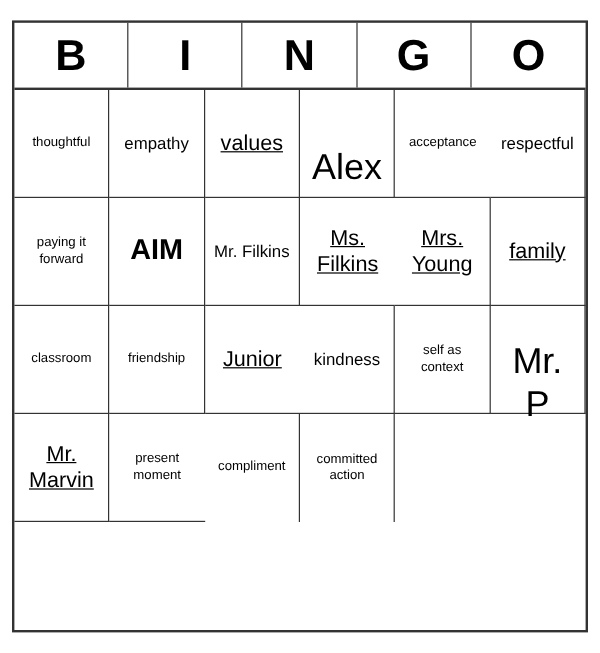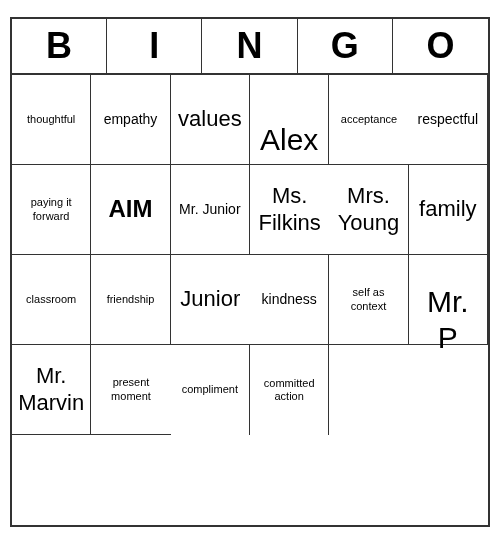--- a/index.html
+++ b/index.html
@@ -75,21 +75,22 @@
     .size-small {
       font-size: 11px;
     }
 
     .size-medium {
       font-size: 14px;
       text-align: right;
     }
 
     .size-large {
-      font-size: 22px;
+      font-size: 18px;
+      text-decoration: underline;
     }
 
     .size-xlarge {
       font-size: 30px;
       font-weight: normal;
       margin-top: 40px;
     }
 
     .size-xxlarge {
       font-size: 24px;
@@ -126,21 +127,21 @@
       <div class="bingo-cell">
         <span class="cell-text size-medium">respectful</span>
       </div>
       <div class="bingo-cell">
         <span class="cell-text size-small">paying it forward</span>
       </div>
       <div class="bingo-cell">
         <span class="cell-text size-xxlarge">AIM</span>
       </div>
       <div class="bingo-cell">
-        <span class="cell-text size-medium">Mr. Junior</span>
+        <span class="cell-text size-medium">Mr. Filkins</span>
       </div>
       <div class="bingo-cell">
         <span class="cell-text size-large">Ms. Filkins</span>
       </div>
       <div class="bingo-cell">
         <span class="cell-text size-large">Mrs. Young</span>
       </div>
       <div class="bingo-cell">
         <span class="cell-text size-large">family</span>
       </div>

